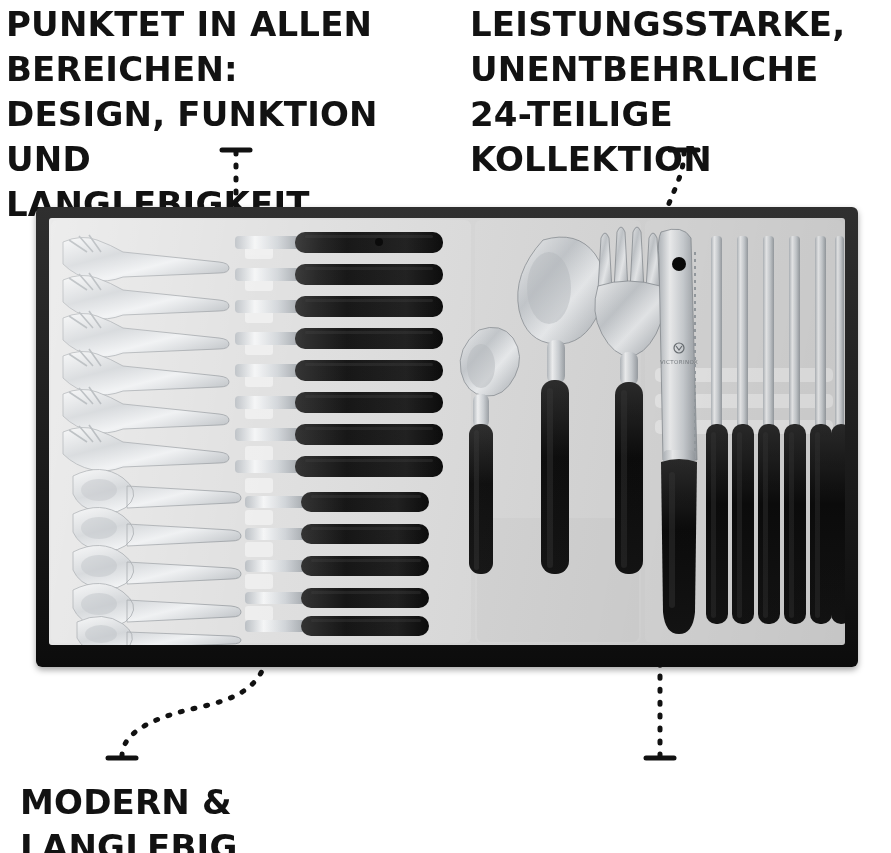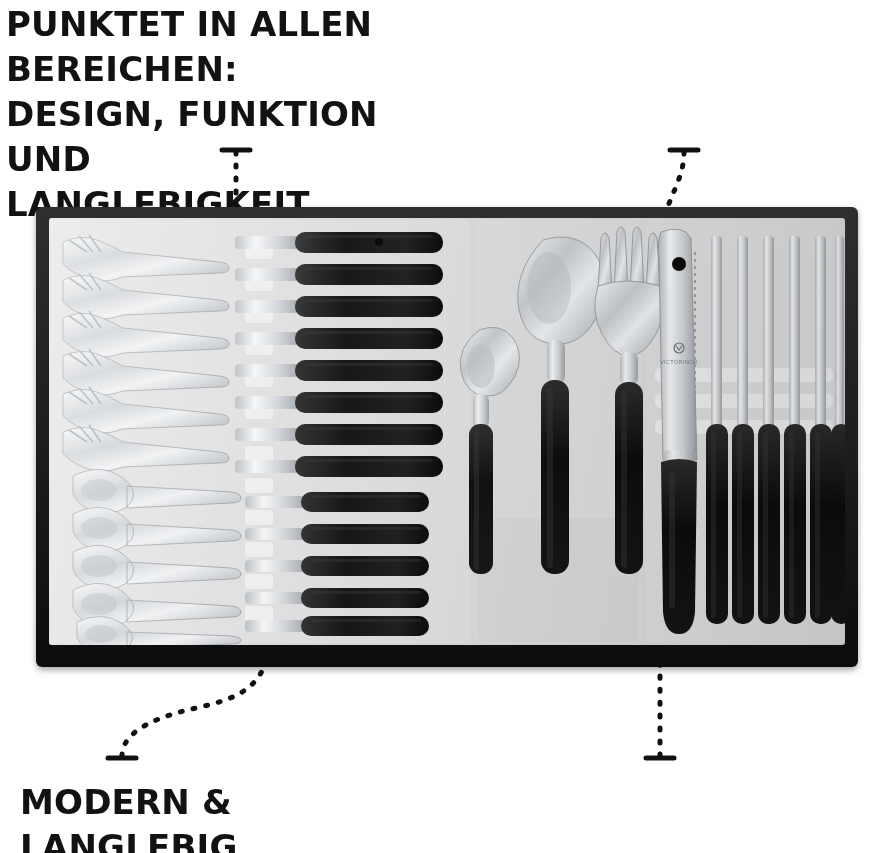--- a/index.html
+++ b/index.html
@@ -78,20 +78,23 @@
 </style>
 </head>
 <body>
 
 <div class="stage">
 
   <div class="caption caption-tl">PUNKTET IN ALLEN BEREICHEN:
 DESIGN, FUNKTION UND
 LANGLEBIGKEIT</div>
 
+  <div class="caption caption-tr">LEISTUNGSSTARKE,
+UNENTBEHRLICHE
+24-TEILIGE KOLLEKTION</div>
 
   <div class="caption caption-bl">MODERN &amp;
 LANGLEBIG</div>
 
 
   <svg class="leader" style="left:0;top:0;width:891px;height:853px;" viewBox="0 0 891 853">
     <g fill="none" stroke="#111111" stroke-width="5" stroke-linecap="round" stroke-dasharray="2 11">
 
       <path d="M236 152 C236 175, 236 185, 236 208"></path>
 

